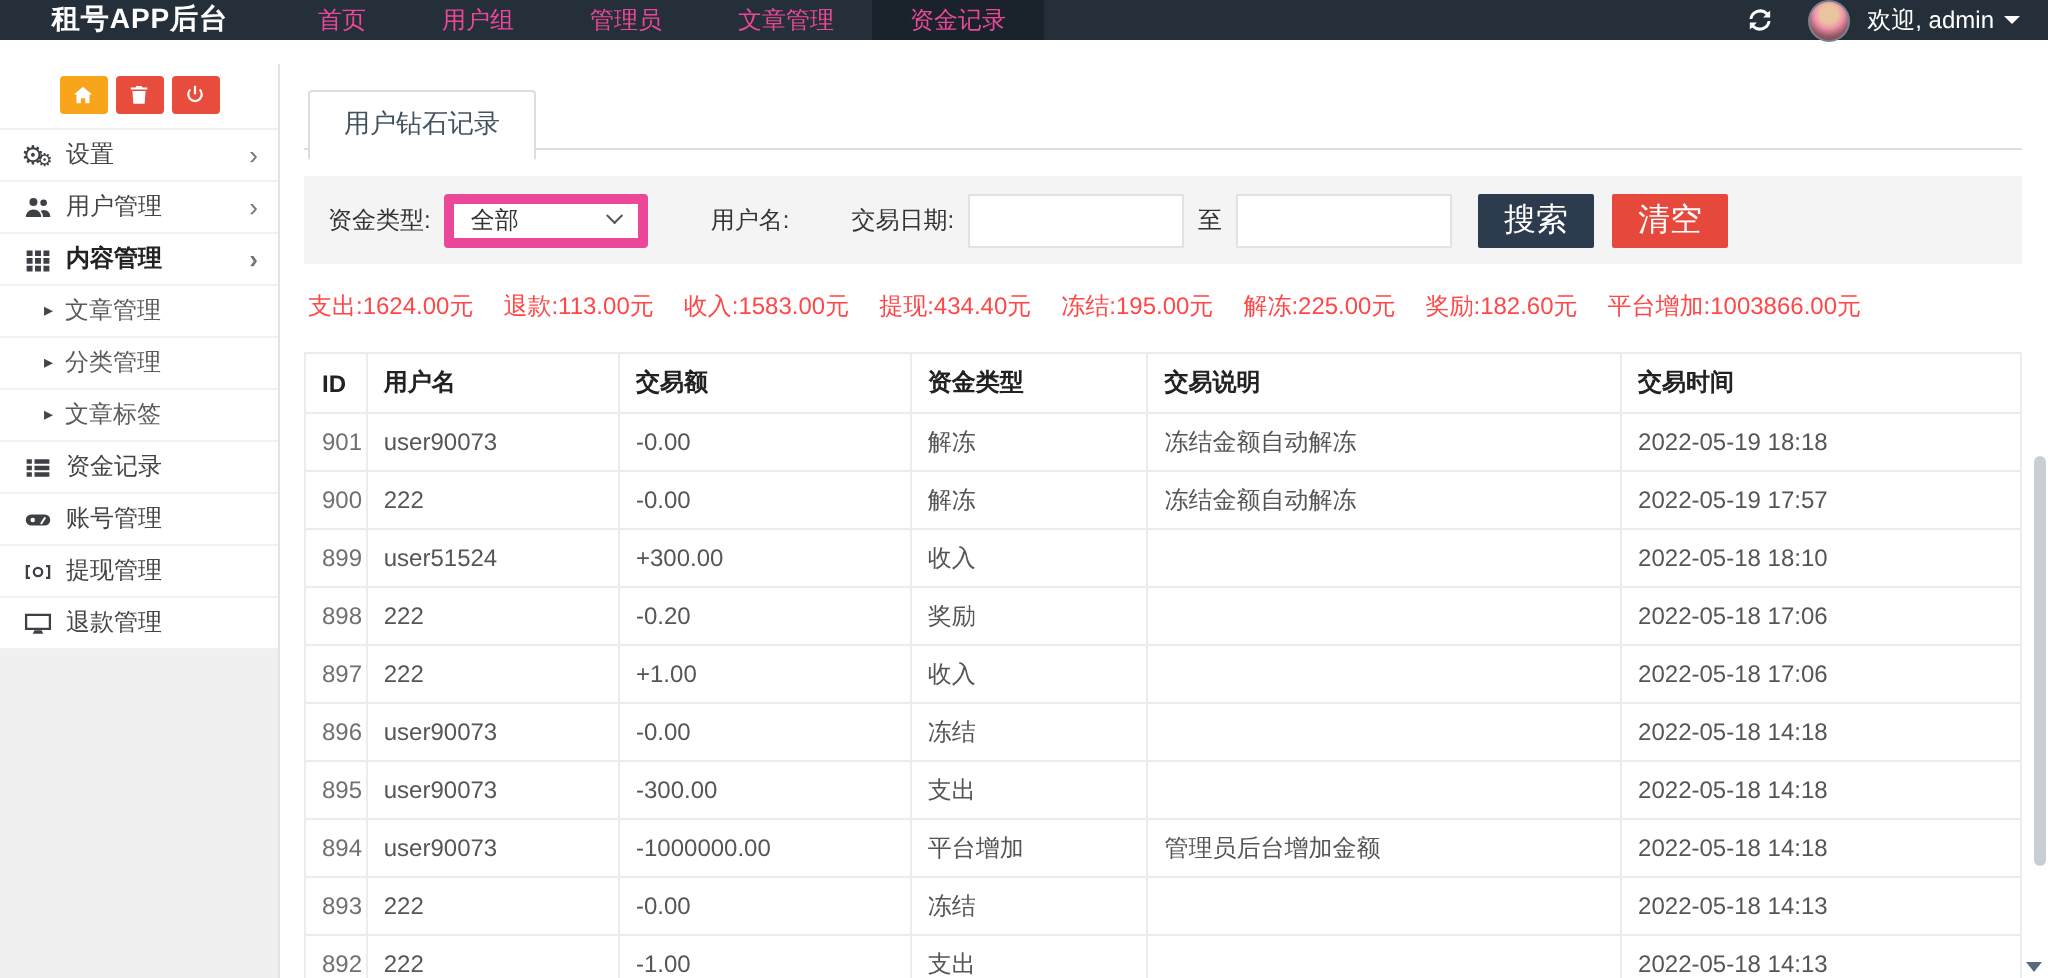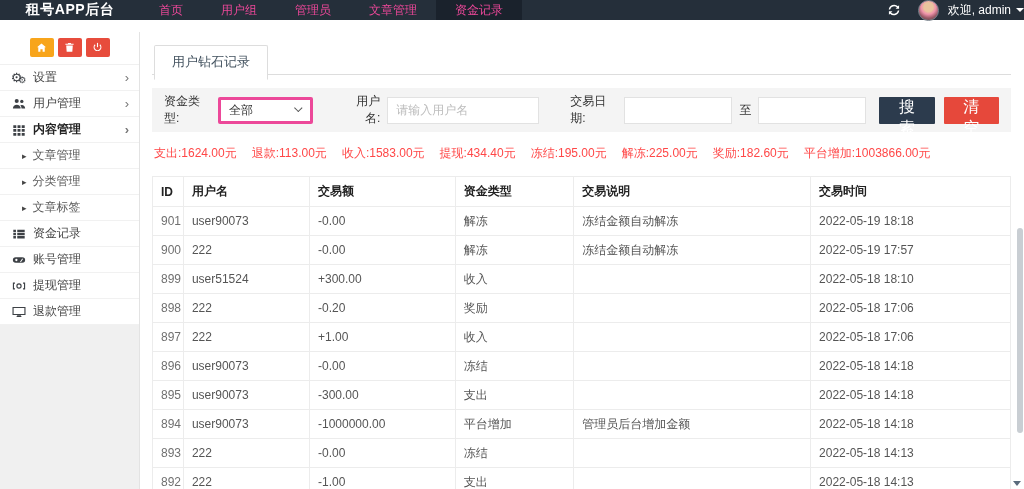--- a/index.html
+++ b/index.html
@@ -5,21 +5,21 @@
   * { margin:0; padding:0; box-sizing:border-box; }
   html,body { width:1024px; height:489px; overflow:hidden; }
   body { font-family:"Liberation Sans","DejaVu Sans",sans-serif; background:#fff; position:relative; font-size:12px; color:#444; }
 
   
   .navbar { position:absolute; top:0; left:0; width:1024px; height:20px; background:#252f3a; display:flex; align-items:stretch; z-index:10; }
   .brand { width:140px; color:#fff; font-size:14px; font-weight:bold; display:flex; align-items:center; justify-content:center; letter-spacing:.5px; }
   .nav-links { display:flex; align-items:stretch; }
   .nav-item { color:#ec4899; font-size:12px; display:flex; align-items:center; padding:0 19px; cursor:pointer; text-decoration:none; }
   .nav-item.active { background:#1a222c; }
-  .nav-right { margin-left:auto; display:flex; align-items:center; color:#fff; gap:9px; }
+  .nav-right { margin-left:auto; display:flex; align-items:center; color:#fff; padding-right:14px; gap:9px; }
   .refresh-btn { color:#fff; display:flex; align-items:center; cursor:pointer; margin-right:8px; }
   .avatar { width:21px; height:21px; border-radius:50%; background:radial-gradient(circle at 50% 32%, #e9c49e 0 28%, #ef93ab 45%, #9c5a68 68%, #45403f 100%); border:1px solid #7a838d; }
   .welcome { font-size:12px; color:#fff; cursor:pointer; display:flex; align-items:center; gap:5px; }
   .caret-down { width:0; height:0; border-left:4px solid transparent; border-right:4px solid transparent; border-top:4px solid #fff; display:inline-block; }
 
   
   .sidebar { position:absolute; top:32px; left:0; width:140px; bottom:0; background:#f0f0f0; border-right:1px solid #e3e3e3; }
   .side-menu-wrap { background:#fff; }
   .quick-btns { display:flex; justify-content:center; gap:4px; padding:6px 0 7px; border-bottom:1px solid #f0f0f0; background:#fff; }
   .qbtn { width:24px; height:19px; border:none; border-radius:2px; color:#fff; display:flex; align-items:center; justify-content:center; cursor:pointer; padding:0; }
@@ -32,21 +32,21 @@
   .menu-item.sub { padding-left:22px; color:#5a5a5a; }
   .menu-item.sub .tri { color:#444; font-size:9px; margin-right:6px; }
 
   
   .main { position:absolute; top:32px; left:141px; right:0; bottom:0; background:#fff; padding:12px 13px 0 11px; }
   .tabs { border-bottom:1px solid #ddd; padding-left:2px; height:31px; }
   .tab { display:inline-block; background:#fff; border:1px solid #ddd; border-bottom:1px solid #fff; padding:7px 17px 8px; font-size:13px; color:#43525f; position:relative; top:1px; cursor:pointer; border-radius:2px 2px 0 0; }
 
   .filterbar { margin-top:13px; background:#f4f4f4; height:44px; display:flex; align-items:center; padding:0 12px; gap:7px; }
   .filterbar label { color:#333; font-size:12px; }
-  .f-select { width:102px; height:27px; background:#fff; border:3px solid #ec4899; border-radius:2px; display:flex; align-items:center; padding:0 8px; color:#333; cursor:pointer; }
+  .f-select { width:102px; height:27px; background:#fff; border:5px solid #ec4899; border-radius:2px; display:flex; align-items:center; padding:0 8px; color:#333; cursor:pointer; }
   .f-select .sel-caret { margin-left:auto; width:6px; height:6px; border-right:1.5px solid #555; border-bottom:1.5px solid #555; transform:rotate(45deg) translate(-2px,-1px); }
   .f-input { height:27px; border:1px solid #e2e2e2; background:#fff; padding:0 8px; font-size:12px; color:#333; font-family:inherit; outline:none; }
   .f-input::placeholder { color:#bdbdbd; }
   .f-user { width:152px; }
   .f-date { width:108px; }
   .btn { height:27px; border:none; color:#fff; font-size:16px; padding:0 13px; cursor:pointer; font-family:inherit; border-radius:1px; }
   .btn-search { background:#2c3b4d; margin-left:6px; }
   .btn-clear { background:#e6483b; margin-left:2px; }
 
   .summary { margin:13px 2px 0; display:flex; gap:15px; color:#ff4747; font-size:12px; white-space:nowrap; }
@@ -200,21 +200,20 @@
     <span class="tab">用户钻石记录</span>
   </div>
 
   <div class="filterbar">
     <label>资金类型:</label>
     <span class="f-select">
       <span>全部</span>
       <span class="sel-caret"></span>
     </span>
     <label style="margin-left:24px;text-align:right;">用户名:</label>
-    <input class="f-input f-user" placeholder="请输入用户名" style="">
     <label style="margin-left:24px;">交易日期:</label>
     <input class="f-input f-date" style="">
     <span style="color:#333;">至</span>
     <input class="f-input f-date" style="">
     <button class="btn btn-search">搜索</button>
     <button class="btn btn-clear">清空</button>
   </div>
 
   <div class="summary" id="summary">
       <span>支出:1624.00元</span>

